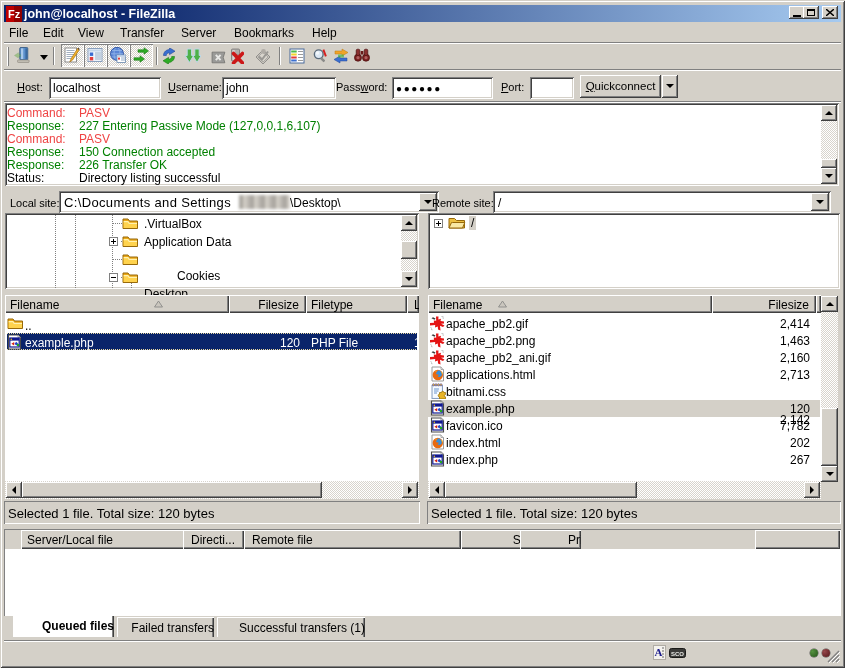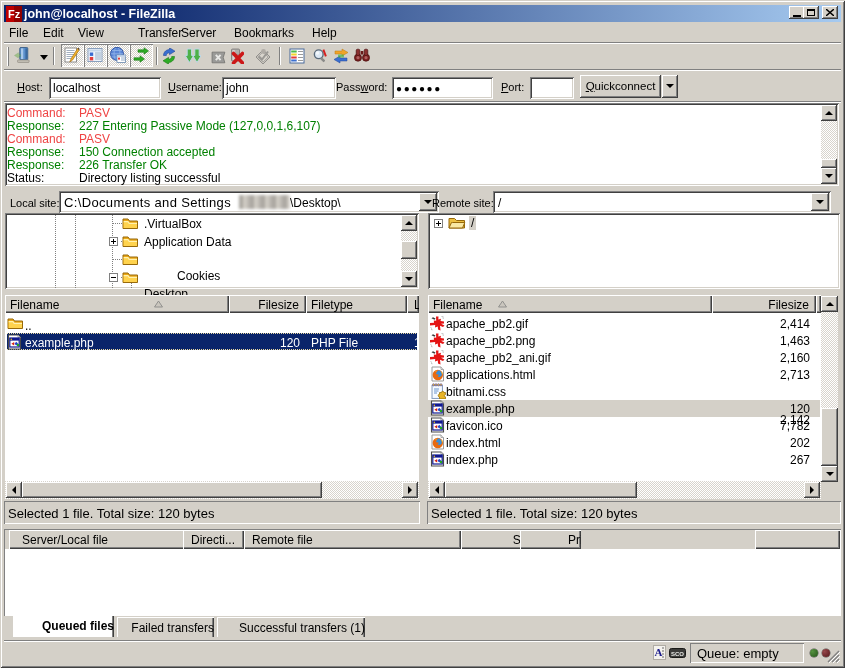--- a/index.html
+++ b/index.html
@@ -118,21 +118,21 @@
       <svg width="8" height="7" viewBox="0 0 8 7">
         <path d="M0 0 L8 7 M8 0 L0 7" stroke="#000" stroke-width="1.4"></path>
       </svg>
     </div>
 </div>
 
 <div id="menubar">
   <span style="left:5px;">File</span>
   <span style="left:39px;">Edit</span>
   <span style="left:74px;">View</span>
-  <span style="left:116px;margin-left:18px;">Transfer</span>
+  <span style="left:116px;">Transfer</span>
   <span style="left:177px;">Server</span>
   <span style="left:230px;">Bookmarks</span>
   <span style="left:308px;">Help</span>
 </div>
 <div id="menudiv"></div>
 
 <div id="toolbar">
   <div style="position:absolute; left:3px; top:3px; width:2px; height:19px; border-left:1px solid #fff; border-right:1px solid #808080;"></div>
 
   <svg class="ticon" style="left:10px; top:3px;" width="18" height="18" viewBox="0 0 18 18">
@@ -518,21 +518,21 @@
     </g>
   </defs>
 </svg>
 
 <div class="statusline" style="left:4px; top:501px; width:416px;">Selected 1 file. Total size: 120 bytes</div>
 <div class="statusline" style="left:427px; top:501px; width:414px;">Selected 1 file. Total size: 120 bytes</div>
 
 <div style="position:absolute; left:4px; top:529px; width:837px; height:87px; box-shadow: inset 1px 1px 0 #808080, inset -1px -1px 0 #fff;"></div>
 
 <div class="lhdr" id="qhdr" style="left:5px; top:530px; width:835px; height:19px;">
-  <div class="seg" style="left:4px; width:178px; height:19px; padding-left:13px;">Server/Local file</div>
+  <div class="seg" style="left:16px; width:178px; height:19px; padding-left:6px;">Server/Local file</div>
   <div class="seg" style="left:178px; width:61px; height:19px; padding-left:8px;">Directi...</div>
   <div class="seg" style="left:239px; width:217px; height:19px; padding-left:8px;">Remote file</div>
   <div class="seg r" style="left:456px; width:82px; height:19px;">Size</div>
   <div class="seg" style="left:515px; width:61px; height:19px;padding-left:48px;">Priority</div>
   <div class="seg" style="left:750px; width:85px; height:19px;"></div>
 </div>
 <div class="wpanel" id="qpanel" style="left:5px; top:549px; width:835px; height:66px;"></div>
 
 <div class="tab" style="left:13px; top:615px; width:101px; height:22px; background:#fff; font-weight:bold;">Queued files</div>
 <div class="tab" style="left:117px; top:617px; width:97px; height:20px;">Failed transfers</div>
@@ -544,20 +544,19 @@
     <text x="1.5" y="11" font-size="11" font-weight="bold" fill="#1a1a8a" font-family="Liberation Serif">A</text>
     <circle cx="10" cy="3" r="0.8" fill="#555"></circle>
       <circle cx="10" cy="6" r="0.8" fill="#555"></circle>
     <circle cx="10" cy="9" r="0.8" fill="#555"></circle>
       <circle cx="10" cy="12" r="0.8" fill="#555"></circle>
   </svg>
   <svg style="position:absolute; left:665px; top:7px;" width="17" height="10" viewBox="0 0 17 10">
     <rect x="0.5" y="0.5" width="16" height="9" rx="2" fill="#3a3a38" stroke="#1a1a18" stroke-width="1"></rect>
     <text x="2" y="7.5" font-size="6" font-weight="bold" fill="#e8e8e4" font-family="Liberation Sans">SCO</text>
   </svg>
-  <div style="position:absolute; left:686px; top:2px; width:114px; height:20px; background:#d4d0c8; box-shadow: inset 1px 1px 0 #808080, inset -1px -1px 0 #fff; padding:3px 0 0 7px; font-size:13px;">Queue: empty</div>
   <div style="position:absolute; left:806px; top:8px; width:8px; height:8px; border-radius:50%; background:radial-gradient(circle at 2.5px 2.5px, #55923f, #25541a); box-shadow:0 0 0 0.5px #555;"></div>
   <div style="position:absolute; left:818px; top:8px; width:8px; height:8px; border-radius:50%; background:radial-gradient(circle at 2.5px 2.5px, #96474a, #54181a); box-shadow:0 0 0 0.5px #555;"></div>
   <svg style="position:absolute; right:1px; bottom:1px;" width="13" height="13" viewBox="0 0 13 13">
     <path d="M12 1 L1 12 M12 5 L5 12 M12 9 L9 12" stroke="#808080" stroke-width="1.4"></path>
     <path d="M13 2 L2 13 M13 6 L6 13 M13 10 L10 13" stroke="#fff" stroke-width="1"></path>
   </svg>
 </div>
 
 </body></html>

